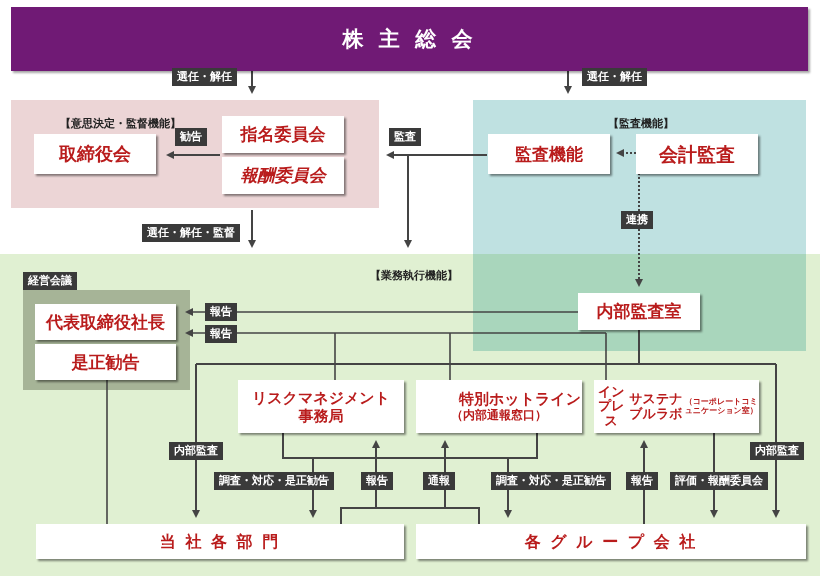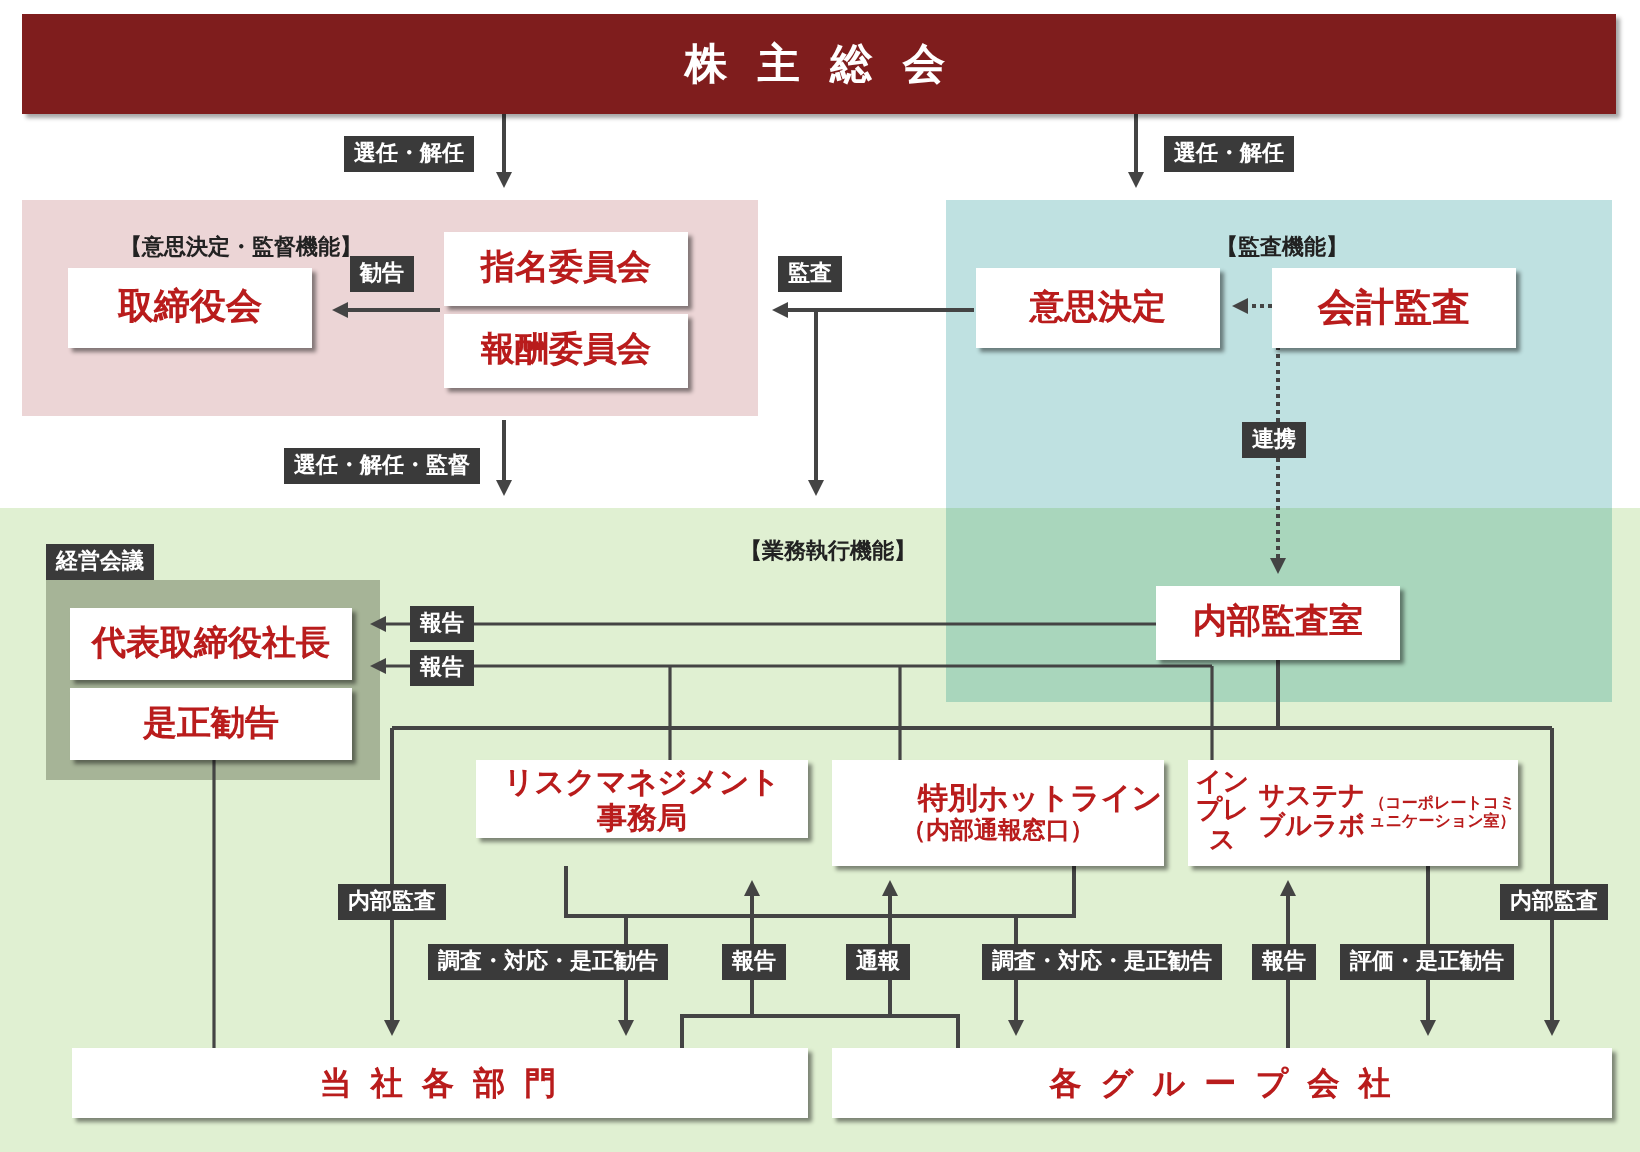--- a/index.html
+++ b/index.html
@@ -68,55 +68,55 @@
     <line x1="714" y1="433" x2="714" y2="516" marker-end="url(#ah)"></line>
   </g>
 
   <g stroke="#444" stroke-width="2" fill="none" stroke-dasharray="2,2">
     <line x1="640" y1="153" x2="618" y2="153" marker-end="url(#ah)"></line>
     <line x1="640" y1="153" x2="660" y2="153" marker-end="url(#ah)"></line>
     <line x1="639" y1="153" x2="639" y2="285" marker-end="url(#ah)"></line>
   </g>
 </svg>
 
-<div class="abs" style="left:11px;top:7px;width:797px;height:50px;background:#7f1d1d;box-shadow:2px 2px 2px rgba(0,0,0,0.35);display:flex;align-items:center;justify-content:center;">
+<div class="abs" style="left:11px;top:7px;width:797px;height:64px;background:#701a75;box-shadow:2px 2px 2px rgba(0,0,0,0.35);display:flex;align-items:center;justify-content:center;">
   <span style="color:#fff;font-size:21px;font-weight:bold;letter-spacing:4px;">株 主 総 会</span>
 </div>
 
 <div class="zlabel" style="left:32px;top:116px;margin-left:28px;">【意思決定・監督機能】</div>
 <div class="zlabel" style="left:608px;top:116px;">【監査機能】</div>
 <div class="zlabel" style="left:370px;top:268px;">【業務執行機能】</div>
 <div class="tag" style="left:23px;top:272px;">経営会議</div>
 
 <div class="box" style="left:34px;top:134px;width:122px;height:40px;font-size:18px;">
     <span>取締役会</span>
   </div>
 <div class="box" style="left:222px;top:116px;width:122px;height:37px;font-size:17px;">
     <span>指名委員会</span>
   </div>
-<div class="box" style="left:222px;top:157px;width:122px;height:37px;font-size:17px;">
+<div class="box" style="left:222px;top:157px;width:122px;height:37px;font-size:17px;font-style:italic;">
     <span>報酬委員会</span>
   </div>
 <div class="box" style="left:488px;top:134px;width:122px;height:40px;font-size:17px;">
-    <span>意思決定</span>
+    <span>監査機能</span>
   </div>
 <div class="box" style="left:636px;top:134px;width:122px;height:40px;font-size:19px;">
     <span>会計監査</span>
   </div>
 <div class="box" style="left:578px;top:293px;width:122px;height:37px;font-size:17px;">
     <span>内部監査室</span>
   </div>
 <div class="box" style="left:35px;top:304px;width:141px;height:36px;font-size:17px;">
     <span>代表取締役社長</span>
   </div>
 <div class="box" style="left:35px;top:344px;width:141px;height:36px;font-size:17px;">
     <span>是正勧告</span>
   </div>
 
-<div class="box" style="left:238px;top:380px;width:166px;height:39px;font-size:15px;flex-direction:column;">
+<div class="box" style="left:238px;top:380px;width:166px;height:53px;font-size:15px;flex-direction:column;">
   <span>リスクマネジメント</span>
   <span>事務局</span>
 </div>
 <div class="box" style="left:416px;top:380px;width:166px;height:53px;flex-direction:column;">
   <span style="font-size:15px;padding-left:42px;">特別ホットライン</span>
   <span style="font-size:12px;">（内部通報窓口）</span>
 </div>
 <div class="box" style="left:594px;top:380px;width:165px;height:53px;flex-direction:row;line-height:1.1;">
   <span style="font-size:13px;">インプレス</span>
   <span style="font-size:13px;">サステナブルラボ</span>
@@ -138,13 +138,13 @@
 <div class="tag" style="left:142px;top:224px;">選任・解任・監督</div>
 <div class="tag" style="left:205px;top:303px;">報告</div>
 <div class="tag" style="left:205px;top:325px;">報告</div>
 <div class="tag" style="left:169px;top:442px;">内部監査</div>
 <div class="tag" style="left:750px;top:442px;">内部監査</div>
 <div class="tag" style="left:214px;top:472px;">調査・対応・是正勧告</div>
 <div class="tag" style="left:361px;top:472px;">報告</div>
 <div class="tag" style="left:423px;top:472px;">通報</div>
 <div class="tag" style="left:491px;top:472px;">調査・対応・是正勧告</div>
 <div class="tag" style="left:626px;top:472px;">報告</div>
-<div class="tag" style="left:670px;top:472px;">評価・是正勧告</div>
+<div class="tag" style="left:670px;top:472px;">評価・報酬委員会</div>
 
 </body></html>

